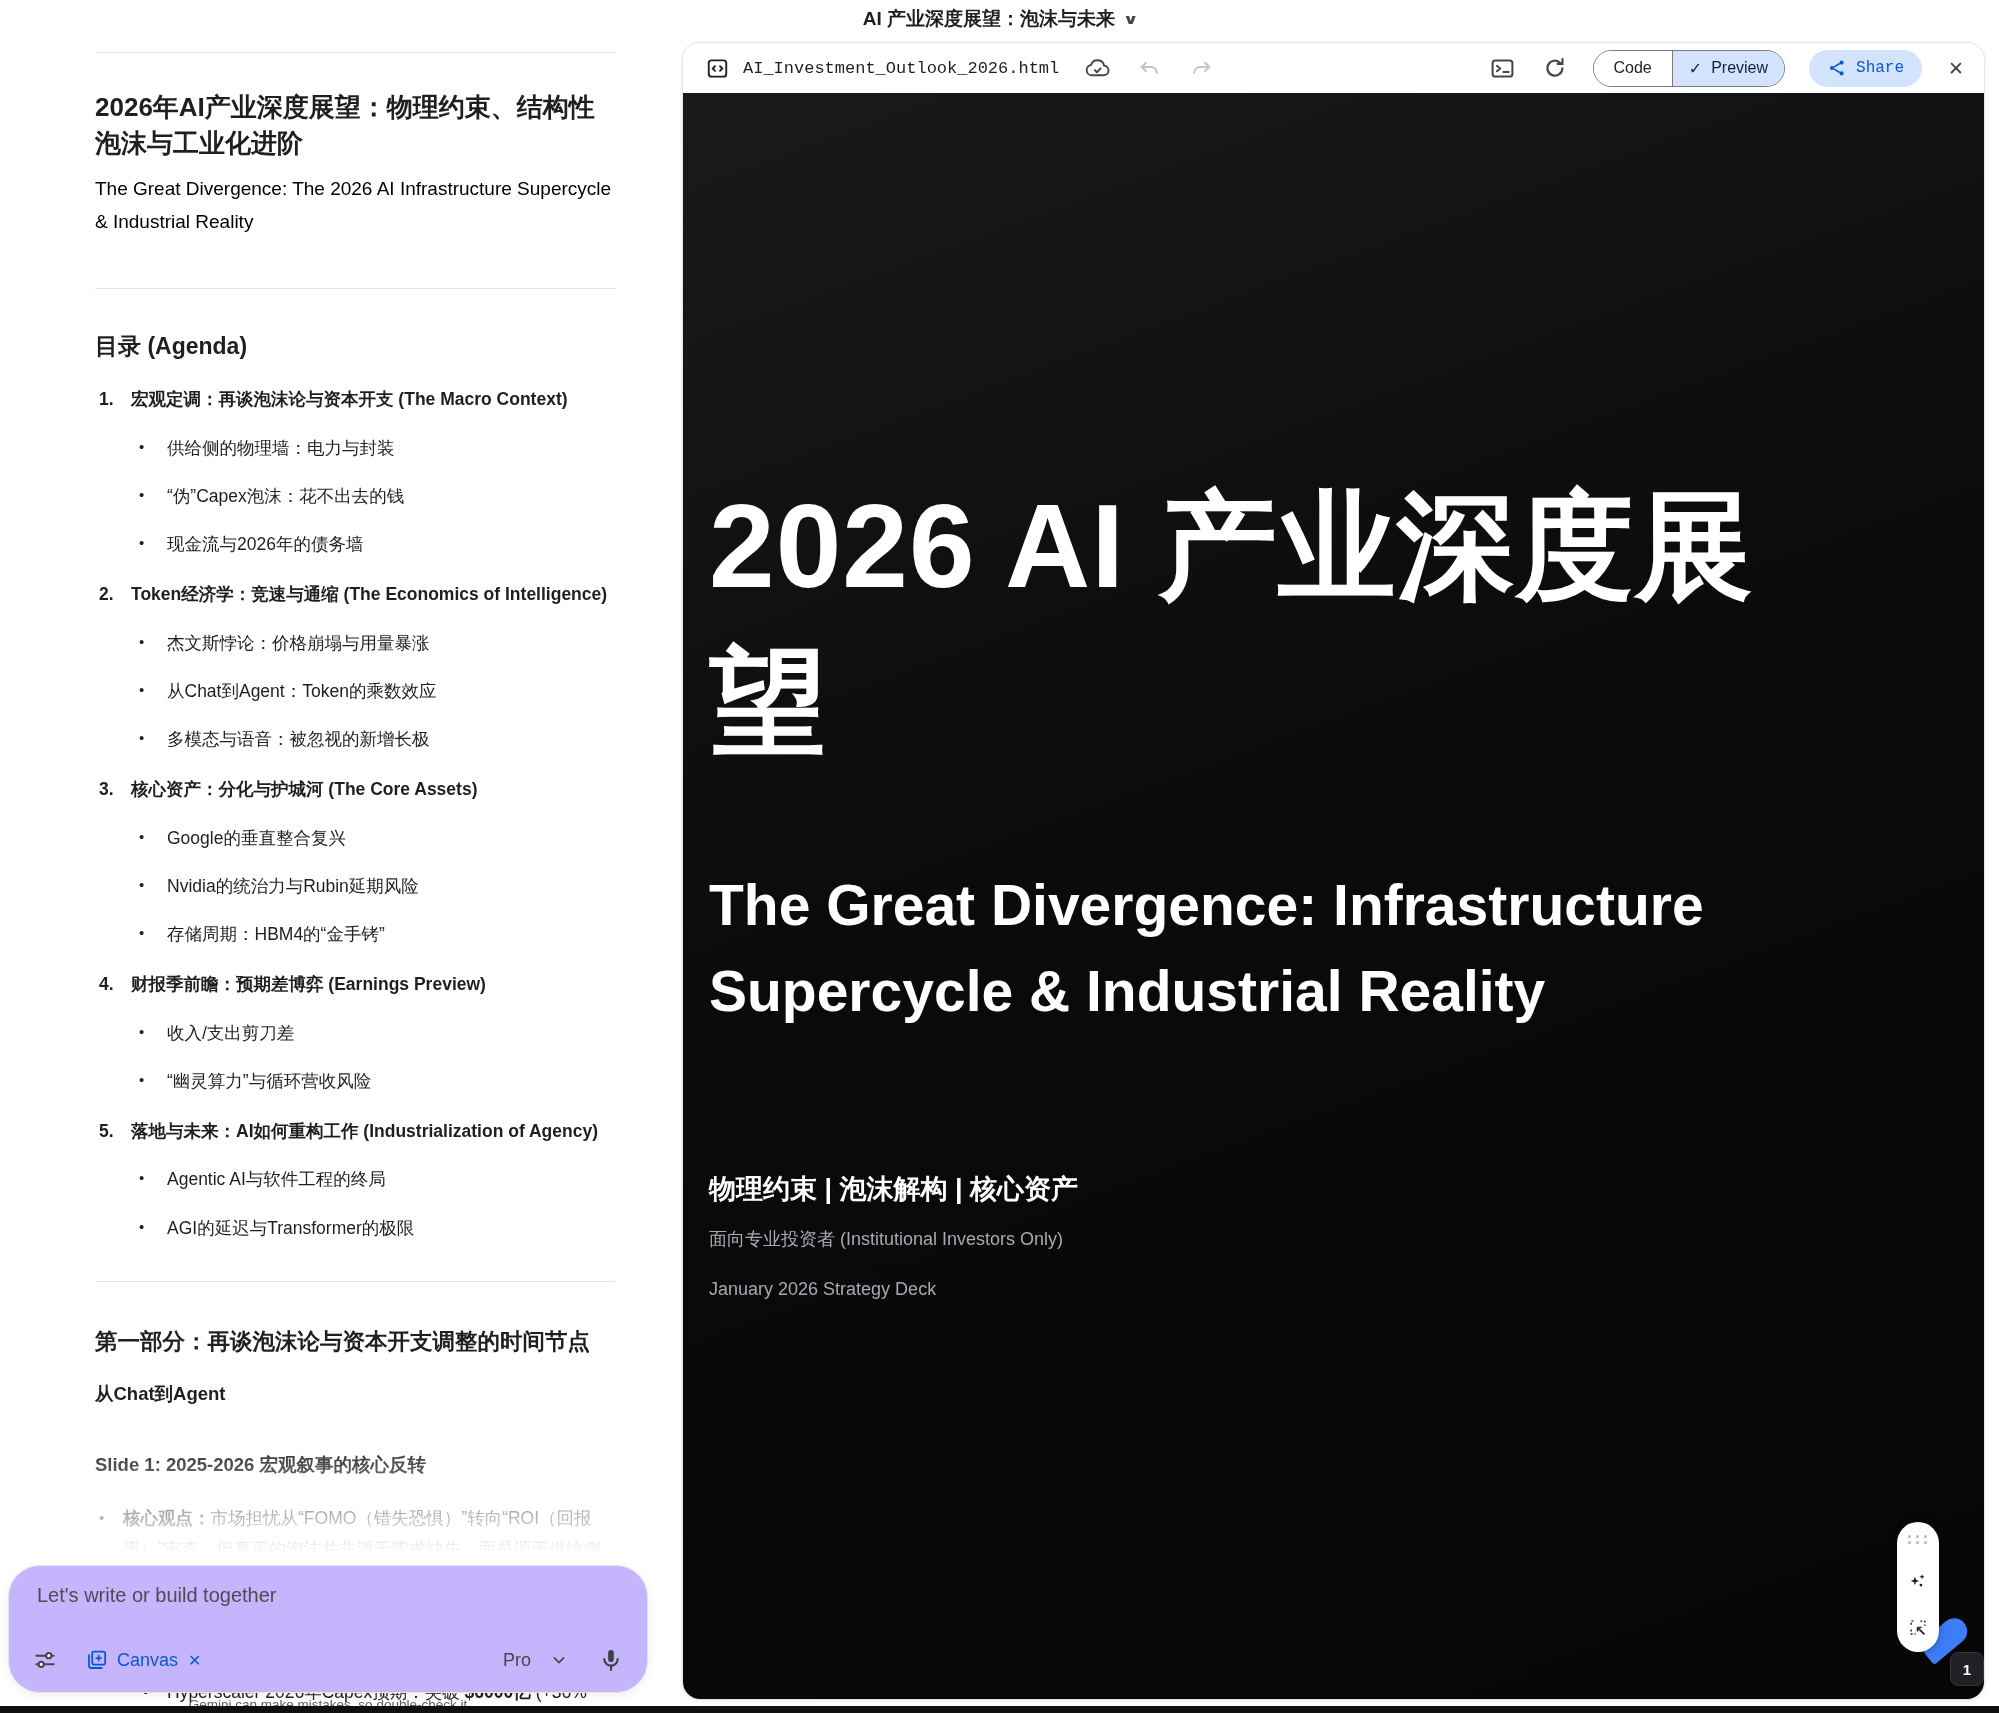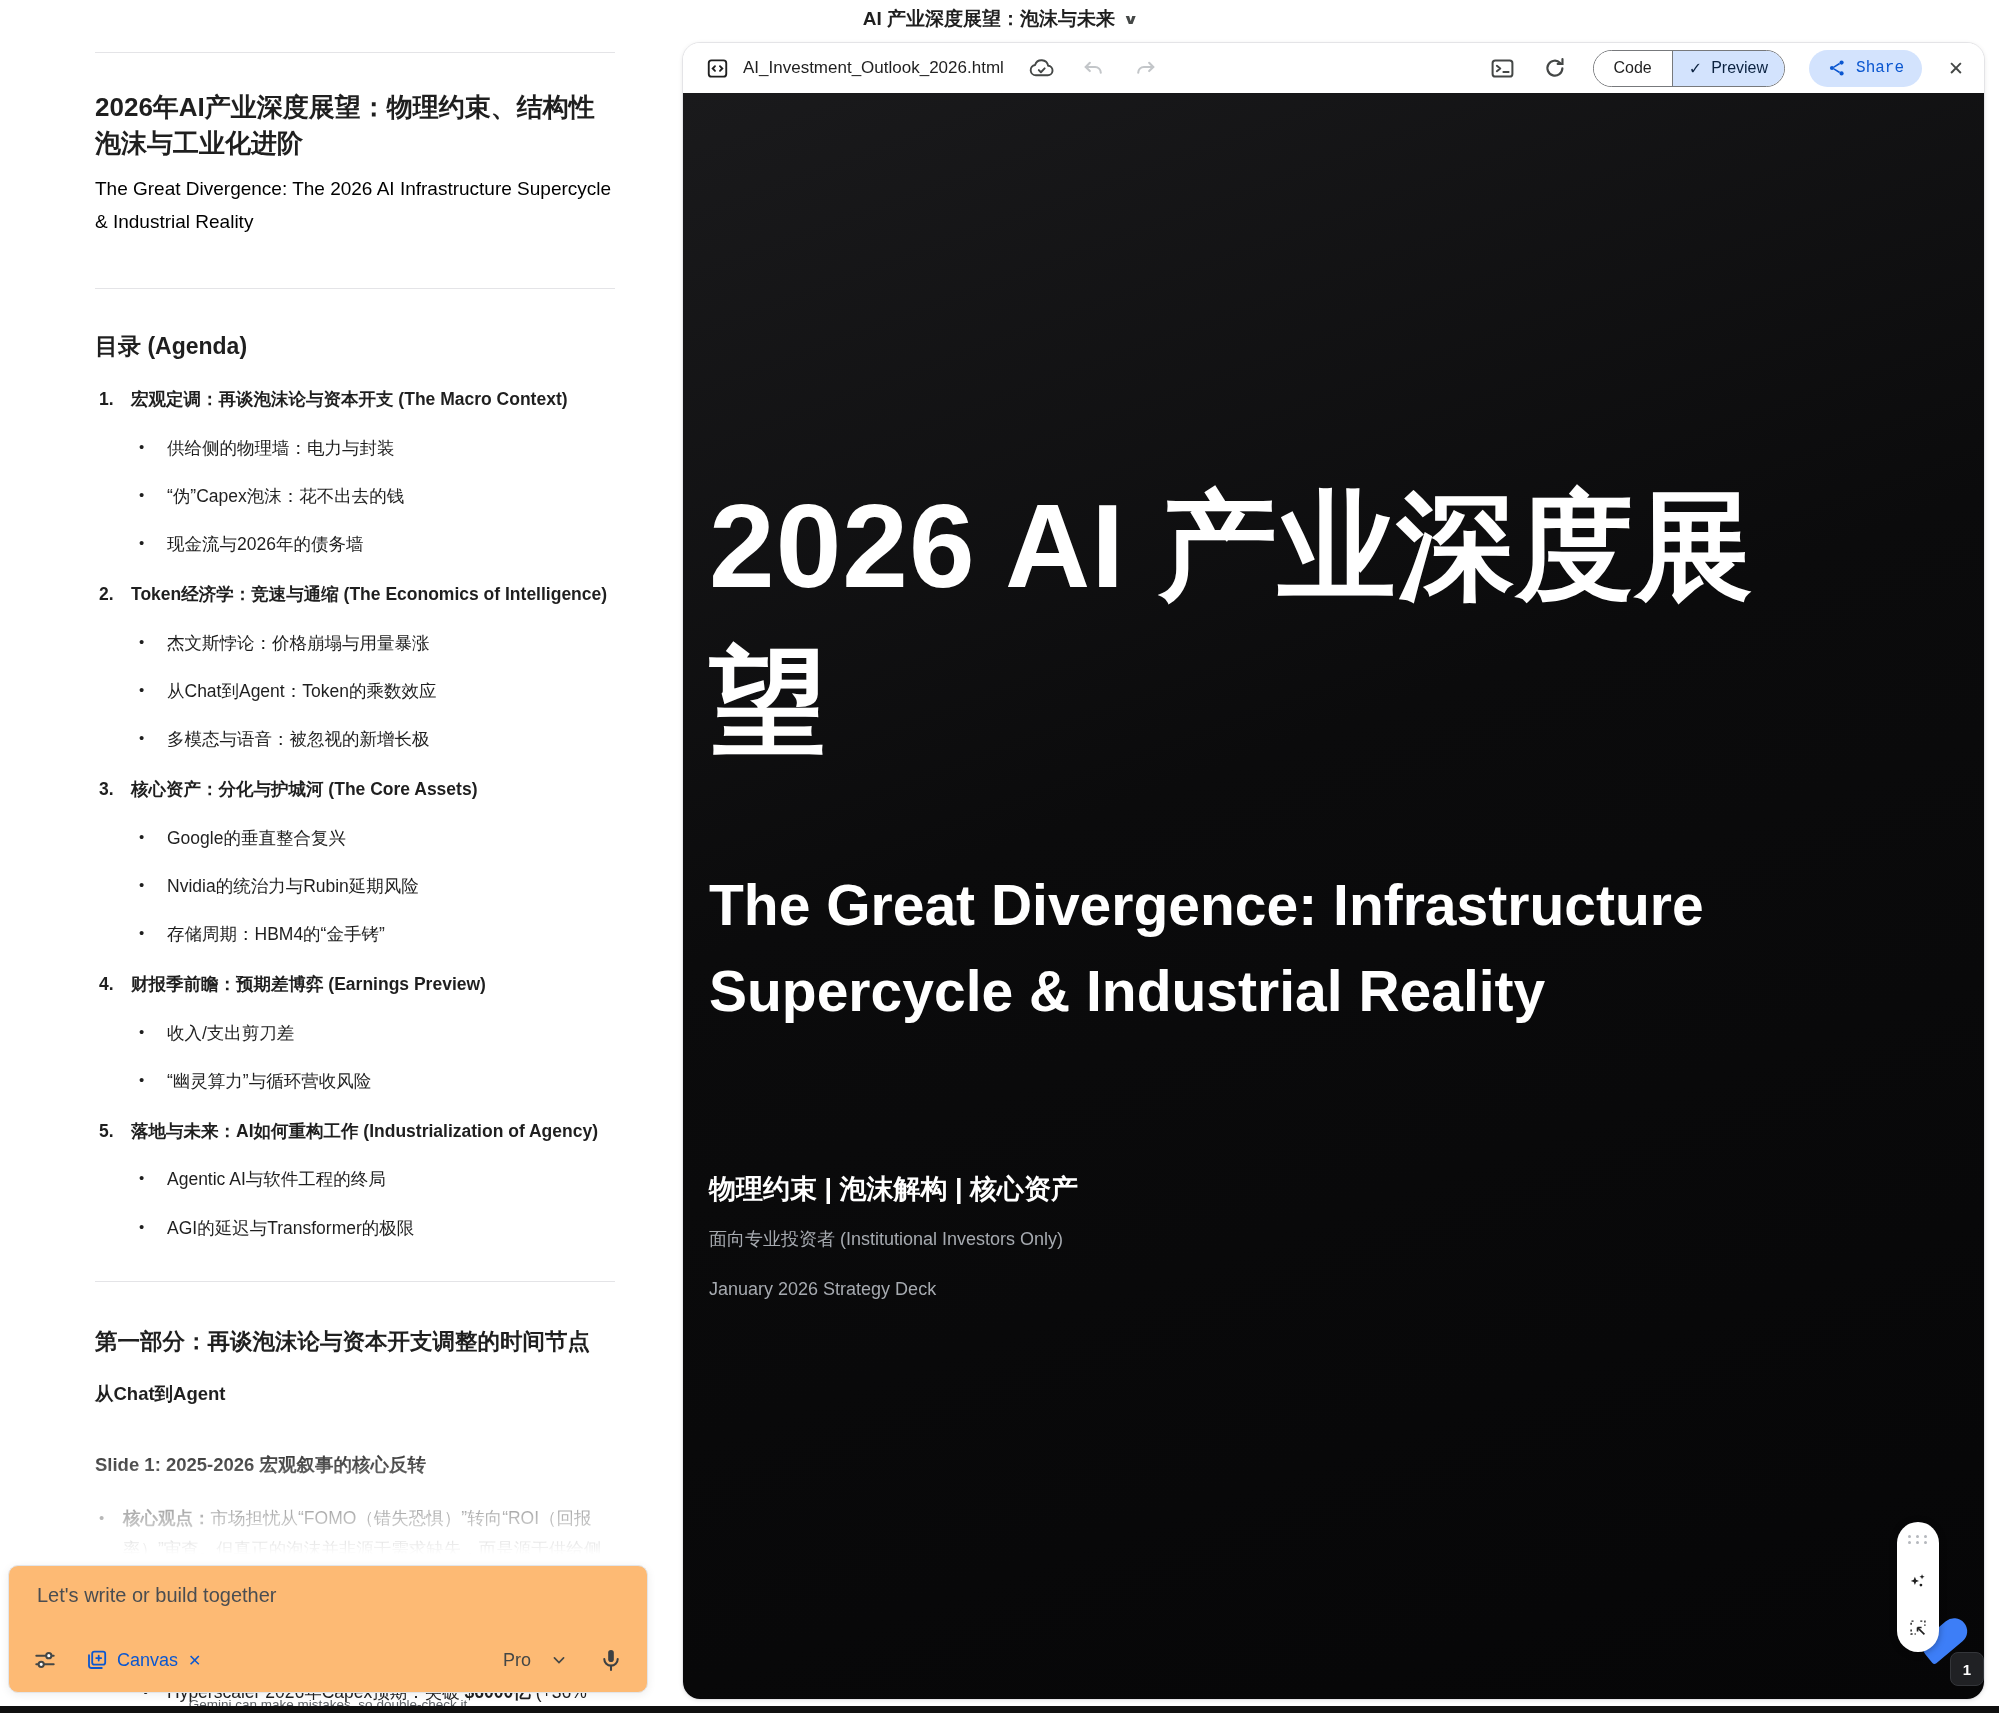--- a/index.html
+++ b/index.html
@@ -29,40 +29,40 @@
   .part-sub { font-size:18.5px; font-weight:700; margin-top:24px; }
   .slide-h { font-size:18.5px; font-weight:700; margin-top:46px; }
   .point { display:flex; font-size:17.5px; line-height:1.74; margin-top:26px; }
   .point .dot { flex:none; width:28px; padding-left:4px; font-size:15px; padding-top:2px;}
   .point b { font-weight:700; }
   .nested { margin-left:44px; }
   .fade { position:absolute; left:0; top:1440px; width:660px; height:130px;
           background:linear-gradient(180deg, rgba(255,255,255,0) 0%, #ffffff 88%); pointer-events:none; z-index:3; }
 
   
-  .composer { position:absolute; left:8px; top:1565px; width:640px; height:128px; background:#fdba74;
-              border:1px solid #e3e5e8; border-radius:10px; box-shadow:0 2px 10px rgba(0,0,0,.07); z-index:5; }
+  .composer { position:absolute; left:8px; top:1565px; width:640px; height:128px; background:#c4b5fd;
+              border:1px solid #e3e5e8; border-radius:32px; box-shadow:0 2px 10px rgba(0,0,0,.07); z-index:5; }
   .composer input { position:absolute; left:28px; top:18px; width:560px; border:none; outline:none;
                     font-size:20px; color:#1f1f1f; font-family:inherit; background:transparent; }
   .composer input::placeholder { color:#4a4d51; opacity:1; }
   .composer-row { position:absolute; left:22px; right:22px; bottom:18px; display:flex; align-items:center; }
   .chip { display:inline-flex; align-items:center; gap:8px; margin-left:26px; color:#0b57d0; font-size:18px; font-weight:500; }
   .chip .x { font-size:16px; font-weight:700; margin-left:2px; }
   .grow { flex:1; }
   .model { display:inline-flex; align-items:center; gap:18px; color:#444746; font-size:18px; margin-right:28px; }
   .disclaimer { position:absolute; left:0; top:1697px; width:656px; text-align:center; font-size:13.5px; color:#5a5e63; z-index:6; }
   .bottom-strip { position:absolute; left:0; bottom:0; width:100%; height:7px; background:#101010; z-index:9; }
 
   
   .panel { position:absolute; left:682px; top:42px; width:1303px; height:1658px; background:#fff;
            border:1px solid #e4e4e7; border-radius:18px; overflow:hidden;
            box-shadow:0 1px 4px rgba(0,0,0,.08); }
   .panel-header { position:absolute; left:0; right:0; top:0; height:50px; display:flex; align-items:center;
                   padding:0 20px; gap:24px; background:#fff; }
-  .filename { font-size:17px; color:#1f1f1f; margin-left:2px; }
+  .filename { font-size:17px; color:#1f1f1f; margin-left:2px;font-family:Liberation Mono, monospace; }
   .hgrow { flex:1; }
   .iconbtn { display:inline-flex; align-items:center; justify-content:center; width:28px; height:28px; }
   .seg { display:flex; align-items:stretch; height:37px; border:1px solid #77797c; border-radius:100px; overflow:hidden; }
   .seg-code { display:flex; align-items:center; padding:0 20px; font-size:16px; color:#1f1f1f; background:#fff;
               border-right:1px solid #77797c; }
   .seg-preview { display:flex; align-items:center; gap:9px; padding:0 16px; background:#d3e3fd; color:#0b2240; font-size:16px; }
   .seg-preview .check { color:#0b2240; font-size:16px; }
   .share-btn { display:flex; align-items:center; gap:9px; height:37px; padding:0 18px; border-radius:100px;
                background:#d3e3fd; color:#0b57d0; font-size:16px; font-weight:500;font-family:Liberation Mono, monospace; }
   .close-x { font-size:19px; color:#444746; margin-left:2px; }

